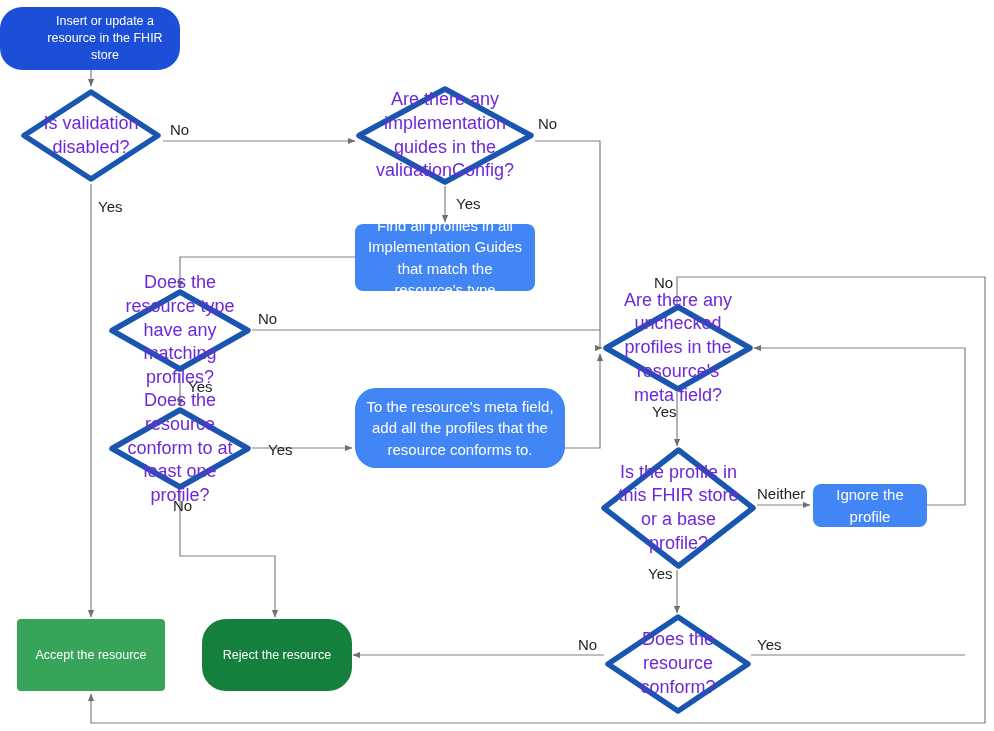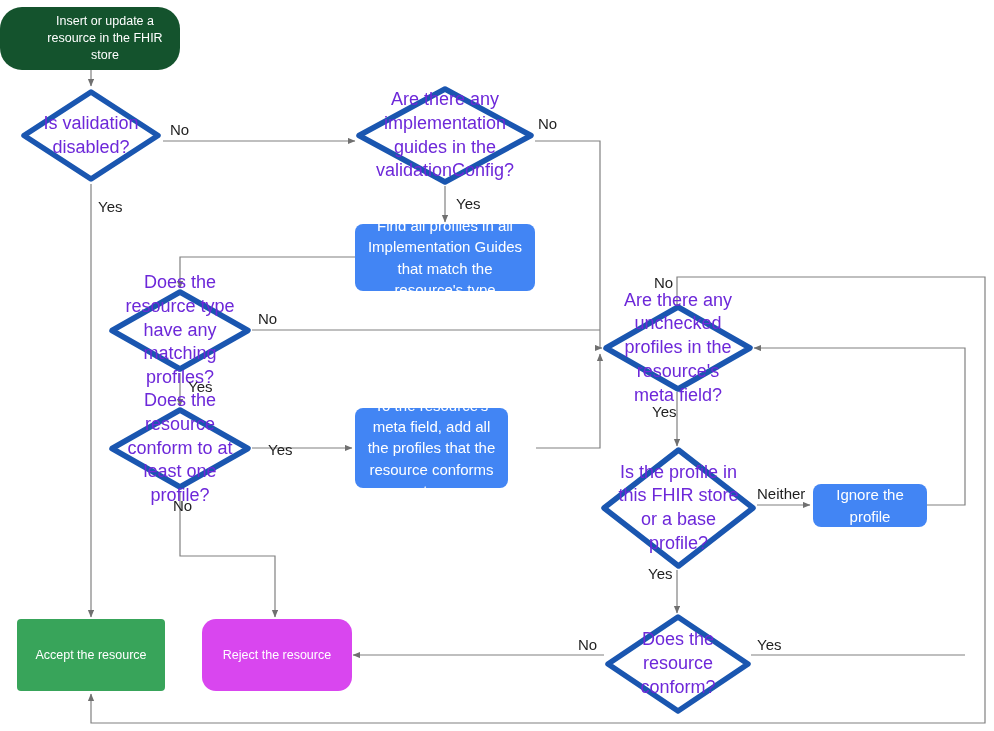--- a/index.html
+++ b/index.html
@@ -35,23 +35,23 @@
     z-index: 3;
   }
   
   .term {
     border-radius: 22px;
     color: #ffffff;
     font-size: 12.5px;
     line-height: 1.35;
     padding: 4px 10px;
   }
-  .term.start  { background: #14532d; padding-left: 40px; }
+  .term.start  { background: #1d4ed8; padding-left: 40px; }
   .term.accept { background: #38a45a; border-radius: 4px; }
-  .term.reject { background: #d946ef; border-radius: 14px; }
+  .term.reject { background: #15803d; border-radius: 24px; }
   
   .proc {
     background: #4285f4;
     color: #ffffff;
     border-radius: 8px;
     font-size: 15px;
     line-height: 1.42;
     padding: 5px 9px;
   }
   
@@ -160,21 +160,21 @@
     <span class="dlabel" style="width:86%;">Does the resource type have any matching profiles?</span>
   </div>
 
   <div class="node decision" style="left:108px; top:406px; width:144px; height:85px;">
     <svg class="dshape" viewBox="0 0 144 85" preserveAspectRatio="none">
       <polygon points="72,4 140,42.5 72,81 4,42.5" fill="#ffffff" stroke="#1a56b0" stroke-width="5.5" stroke-linejoin="round"></polygon>
     </svg>
     <span class="dlabel" style="width:90%;">Does the resource conform to at least one profile?</span>
   </div>
 
-  <div class="node proc" style="left:355px; top:408px; width:153px; height:80px;">
+  <div class="node proc" style="left:355px; top:388px; width:210px; height:80px;border-radius:21px;">
     <span>To the resource's meta field, add all the profiles that the resource conforms to.</span>
   </div>
 
   <div class="node decision" style="left:602px; top:303px; width:152px; height:90px;">
     <svg class="dshape" viewBox="0 0 152 90" preserveAspectRatio="none">
       <polygon points="76,4 148,45 76,86 4,45" fill="#ffffff" stroke="#1a56b0" stroke-width="5.5" stroke-linejoin="round"></polygon>
     </svg>
     <span class="dlabel" style="width:80%;">Are there any unchecked profiles in the resource's meta field?</span>
   </div>
 

